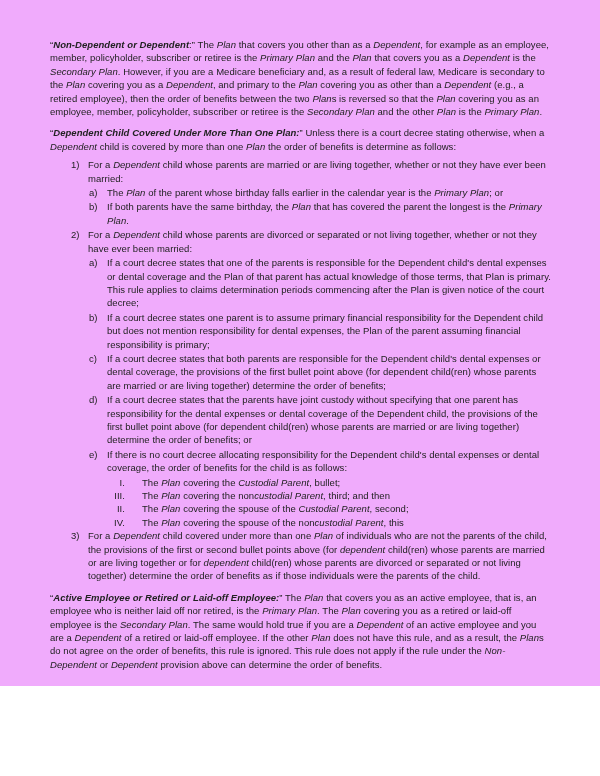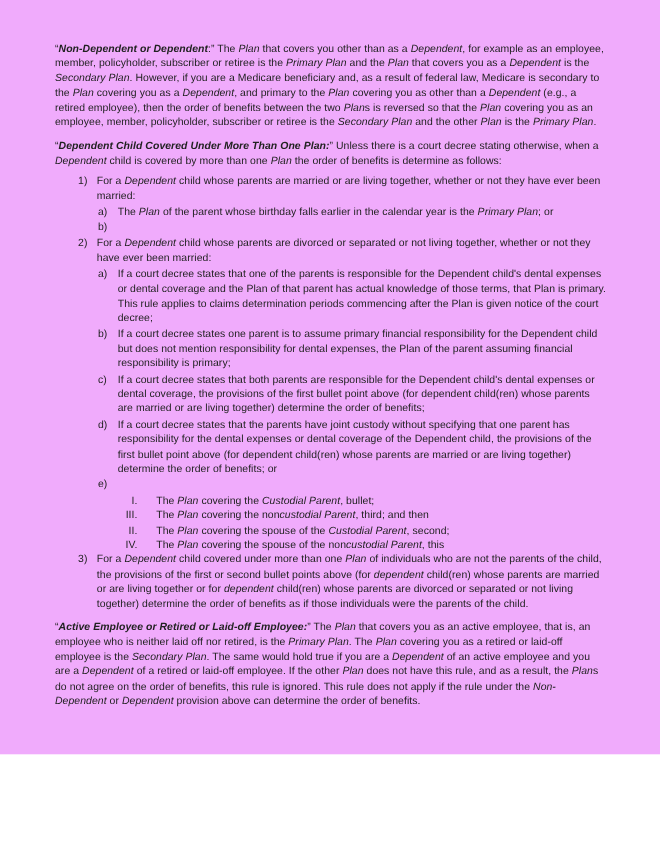--- a/index.html
+++ b/index.html
@@ -63,20 +63,21 @@
       <div class="block l1">
         <span class="marker">1)</span>
         <span class="text"><span>For a </span><span class="it">Dependent</span><span> child whose parents are married or are living together, whether or not they have ever been married:</span></span>
       </div>
       <div class="block l2">
         <span class="marker">a)</span>
         <span class="text"><span>The </span><span class="it">Plan</span><span> of the parent whose birthday falls earlier in the calendar year is the </span><span class="it">Primary Plan</span><span>; or</span></span>
       </div>
       <div class="block l2">
         <span class="marker">b)</span>
+        <span class="text"><span>If both parents have the same birthday, the </span><span class="it">Plan</span><span> that has covered the parent the longest is the </span><span class="it">Primary Plan</span><span>.</span></span>
       </div>
       <div class="block l1">
         <span class="marker">2)</span>
         <span class="text"><span>For a </span><span class="it">Dependent</span><span> child whose parents are divorced or separated or not living together, whether or not they have ever been married:</span></span>
       </div>
       <div class="block l2">
         <span class="marker">a)</span>
         <span class="text"><span>If a court decree states that one of the parents is responsible for the Dependent child's dental expenses or dental coverage and the Plan of that parent has actual knowledge of those terms, that Plan is primary. This rule applies to claims determination periods commencing after the Plan is given notice of the court decree;</span></span>
       </div>
       <div class="block l2">
@@ -86,20 +87,21 @@
       <div class="block l2">
         <span class="marker">c)</span>
         <span class="text"><span>If a court decree states that both parents are responsible for the Dependent child's dental expenses or dental coverage, the provisions of the first bullet point above (for dependent child(ren) whose parents are married or are living together) determine the order of benefits;</span></span>
       </div>
       <div class="block l2">
         <span class="marker">d)</span>
         <span class="text"><span>If a court decree states that the parents have joint custody without specifying that one parent has responsibility for the dental expenses or dental coverage of the Dependent child, the provisions of the first bullet point above (for dependent child(ren) whose parents are married or are living together) determine the order of benefits; or</span></span>
       </div>
       <div class="block l2">
         <span class="marker">e)</span>
+        <span class="text"><span>If there is no court decree allocating responsibility for the Dependent child's dental expenses or dental coverage, the order of benefits for the child is as follows:</span></span>
       </div>
       <div class="block l3">
         <span class="marker">I.</span>
         <span class="text"><span>The </span><span class="it">Plan</span><span> covering the </span><span class="it">Custodial Parent</span><span>, bullet;</span></span>
       </div>
       <div class="block l3">
         <span class="marker">III.</span>
         <span class="text"><span>The </span><span class="it">Plan</span><span> covering the non</span><span class="it">custodial Parent</span><span>, third; and then</span></span>
       </div>
       <div class="block l3">

